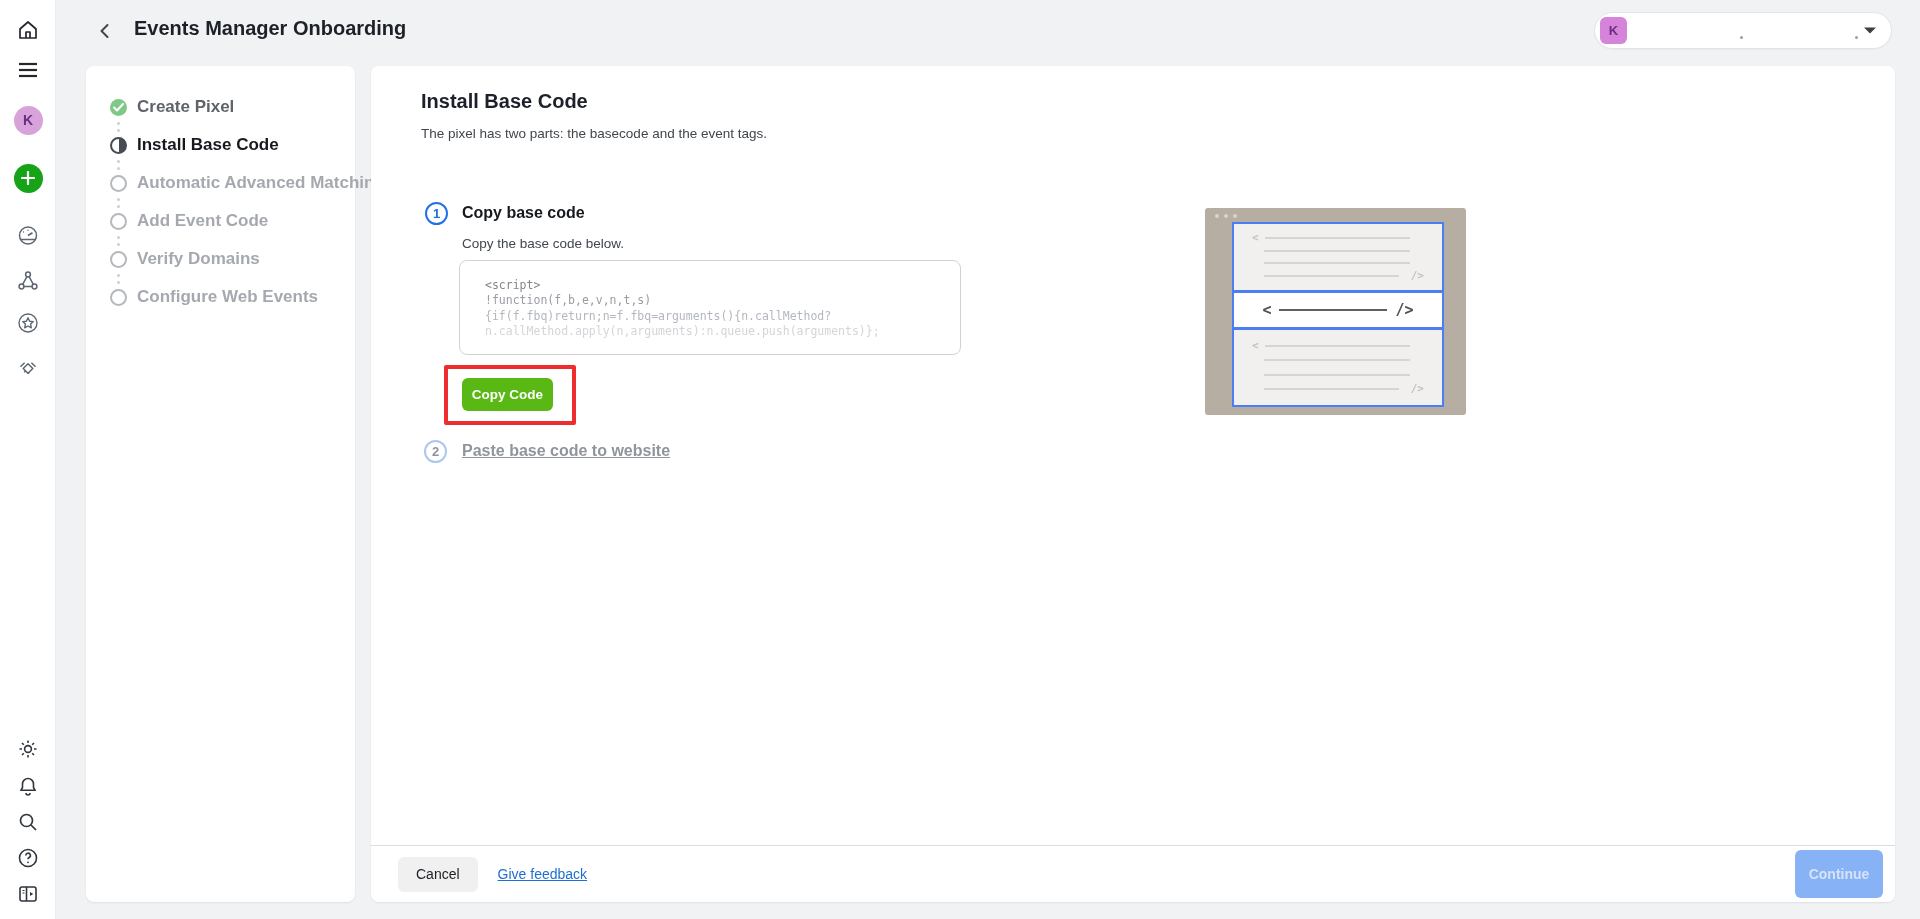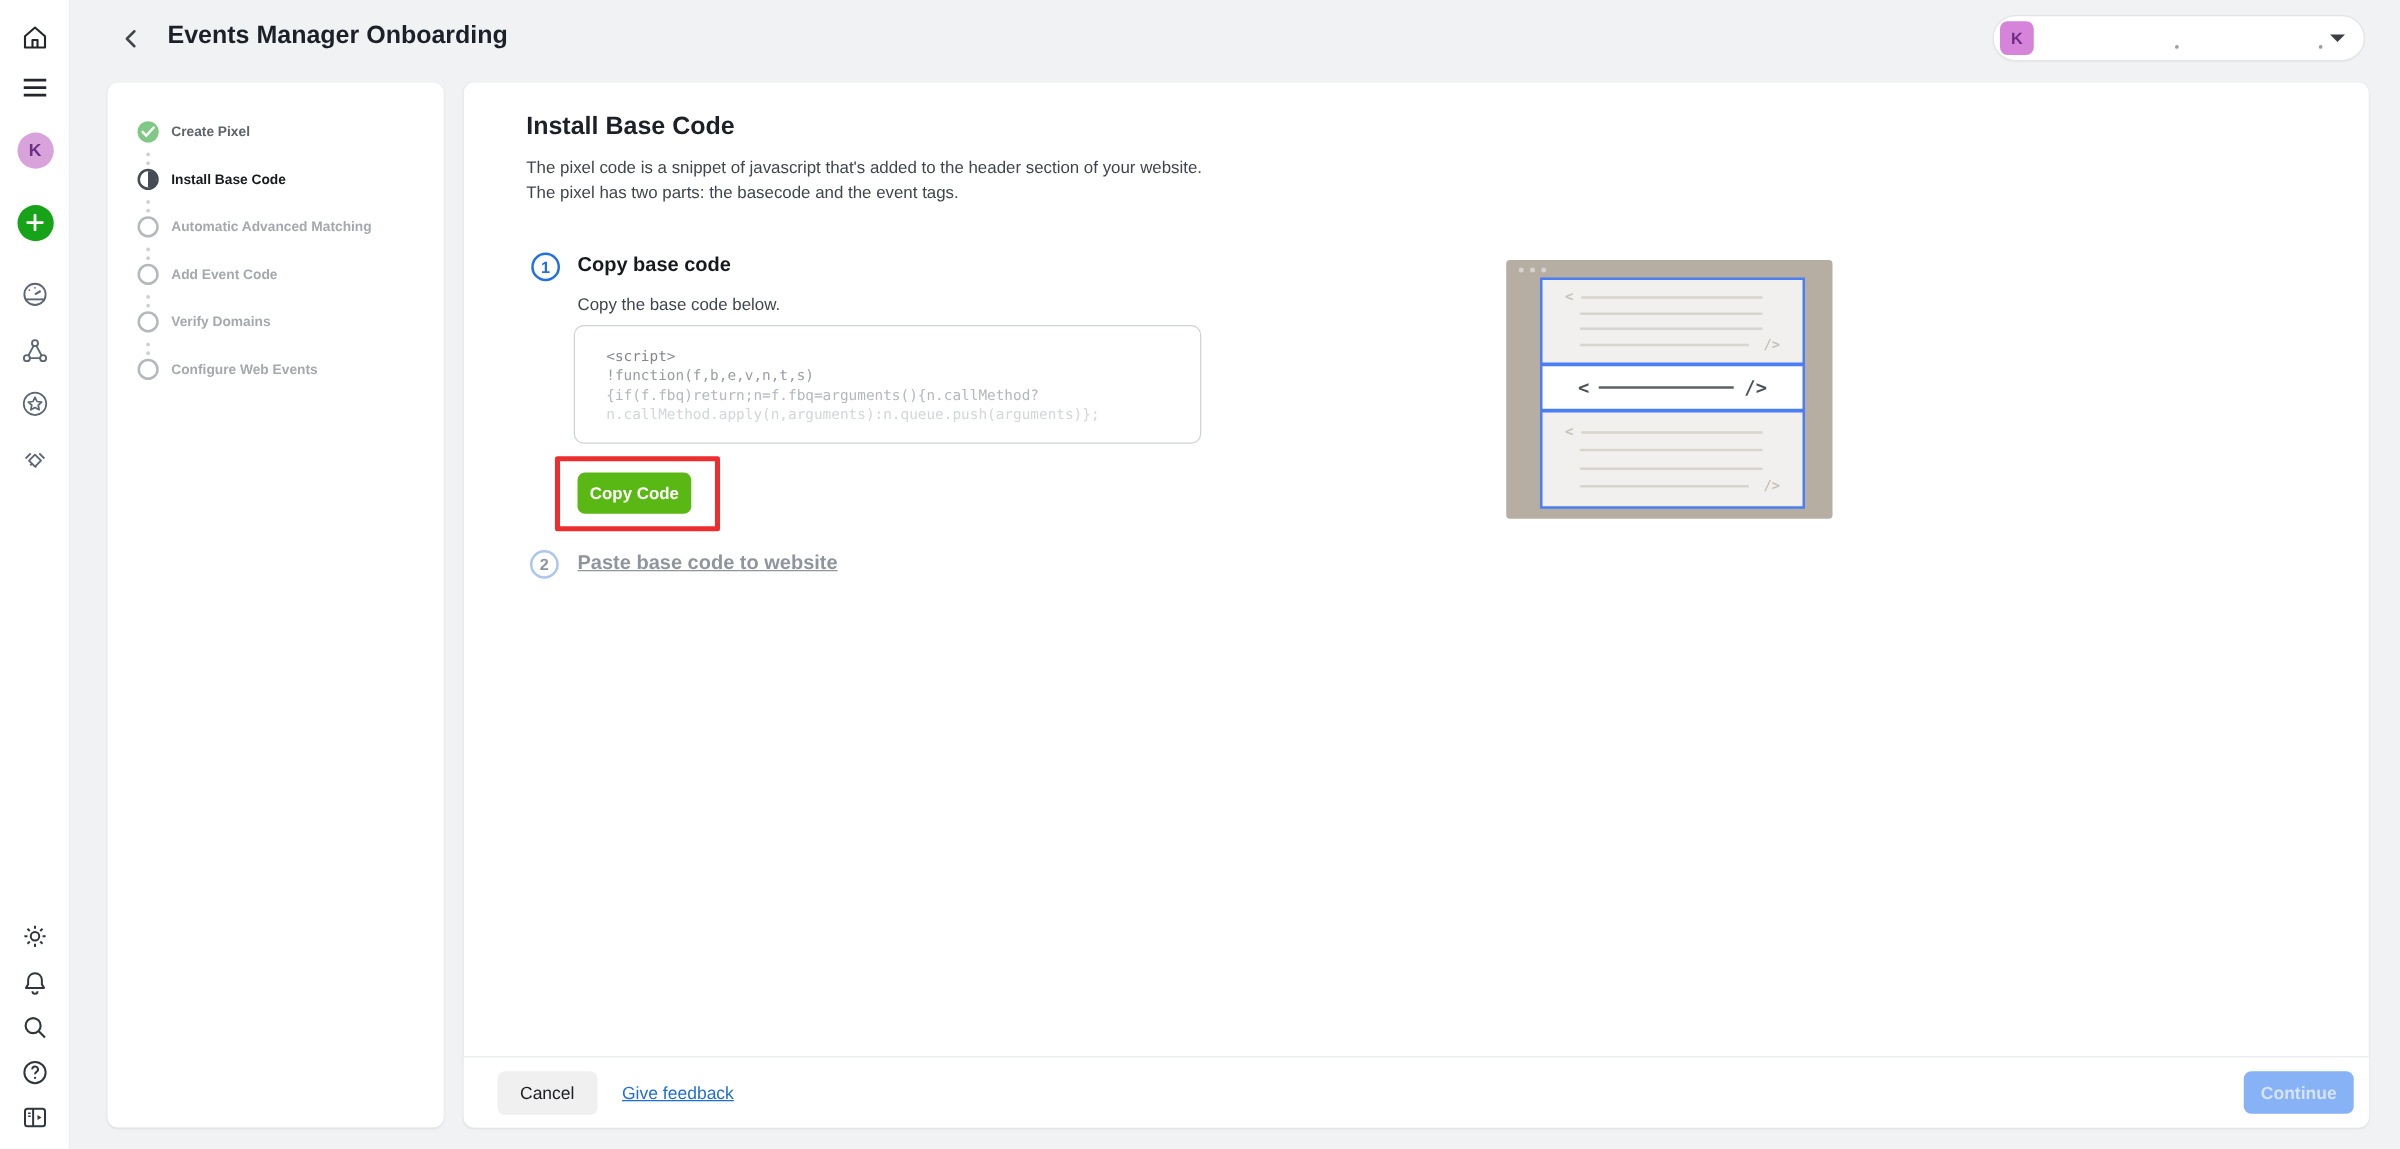--- a/index.html
+++ b/index.html
@@ -50,21 +50,21 @@
   .sidebar-card {
     position:absolute; left:86px; top:66px; width:269px; height:836px;
     background:#fff; border-radius:8px; box-shadow:0 1px 2px rgba(0,0,0,0.08);
   }
   .step { position:absolute; left:24px; display:flex; align-items:center; gap:10px; cursor:pointer; }
   .step-circle { width:17px; height:17px; border-radius:50%; flex:0 0 17px; position:relative; }
   .step.done .step-circle { background:#7fc886; }
   .step.done .step-circle svg { position:absolute; left:3px; top:4px; }
   .step.current .step-circle { border:2px solid #464c55; background:linear-gradient(90deg,#ffffff 50%,#464c55 50%); }
   .step.upcoming .step-circle { border:2px solid #b5b8bd; background:#fff; }
-  .step-label { font-size:11px; font-weight:700; white-space:nowrap; }
+  .step-label { font-size:17px; font-weight:700; white-space:nowrap; }
   .step.done .step-label { color:#5f646b; }
   .step.current .step-label { color:#16191d; }
   .step.upcoming .step-label { color:#a5a9af; }
   .conn-dot { position:absolute; left:31px; width:3px; height:3px; border-radius:50%; background:#ccd0d4; }
   
   .main-card {
     position:absolute; left:371px; top:66px; width:1524px; height:836px;
     background:#fff; border-radius:8px; box-shadow:0 1px 2px rgba(0,0,0,0.08);
   }
   .main-title { position:absolute; left:50px; top:24px; font-size:20px; font-weight:700; color:#1c2028; }
@@ -122,21 +122,21 @@
     position:absolute; left:0; right:0; bottom:0; height:57px;
     background:#fff; border-top:1px solid #dbdee2; border-radius:0 0 8px 8px;
     display:flex; align-items:center; padding-left:27px;
   }
   .cancel-btn {
     height:35px; padding:0 18px; background:#f0f0f0; border:none; border-radius:6px;
     font-size:14px; color:#1b1e22; cursor:pointer; font-family:"Liberation Sans", sans-serif;
   }
   .feedback-link { margin-left:20px; font-size:14px; color:#1f6ed4; text-decoration:underline; cursor:pointer; }
   .continue-btn {
-    margin-left:auto; margin-right:12px; width:88px; height:34px;
+    margin-left:auto; margin-right:12px; width:88px; height:48px;
     background:#87b2f5; color:#d6e3fb; border:none; border-radius:6px;
     font-size:14px; font-weight:700; cursor:default; font-family:"Liberation Sans", sans-serif;
   }
 </style>
 </head>
 <body>
 
 <div class="rail">
   <div class="rail-icon" style="top:12px">
     <svg width="24" height="24" viewBox="0 0 24 24" fill="none" stroke="#23272c" stroke-width="1.7" stroke-linejoin="round">
@@ -280,21 +280,20 @@
     <div class="conn-dot" style="top:215px"></div>
   <div class="step upcoming" style="top:221px">
     <span class="step-circle"></span>
     <span class="step-label">Configure Web Events</span>
   </div>
 </aside>
 
 <main class="main-card">
   <h1 class="main-title">Install Base Code</h1>
   <div class="main-desc">
-    <div>The pixel code is a snippet of javascript that's added to the header section of your website.</div>
     <div>The pixel has two parts: the basecode and the event tags.</div>
   </div>
 
   <div class="num-circle one">1</div>
   <div class="step1-title">Copy base code</div>
   <div class="step1-sub">Copy the base code below.</div>
 
   <div class="code-box">
     <div class="code-line l1">&lt;script&gt;</div>
     <div class="code-line l2">!function(f,b,e,v,n,t,s)</div>

